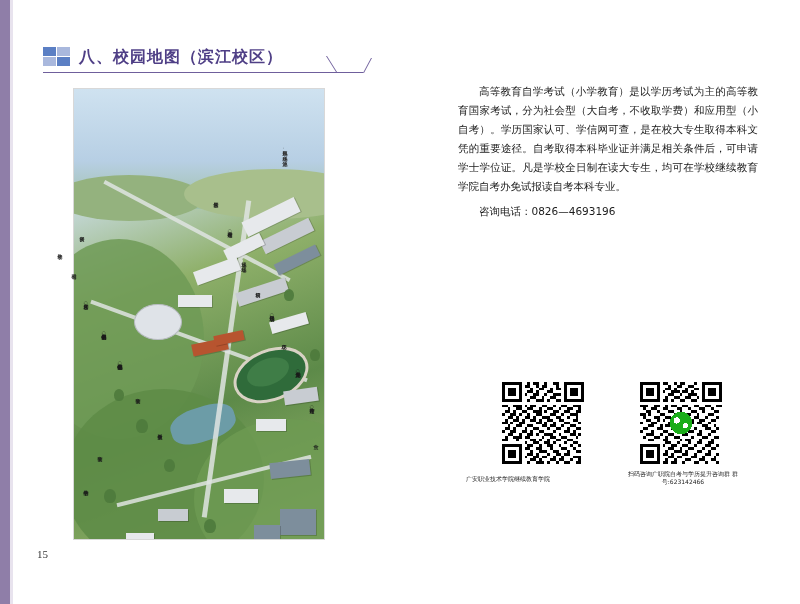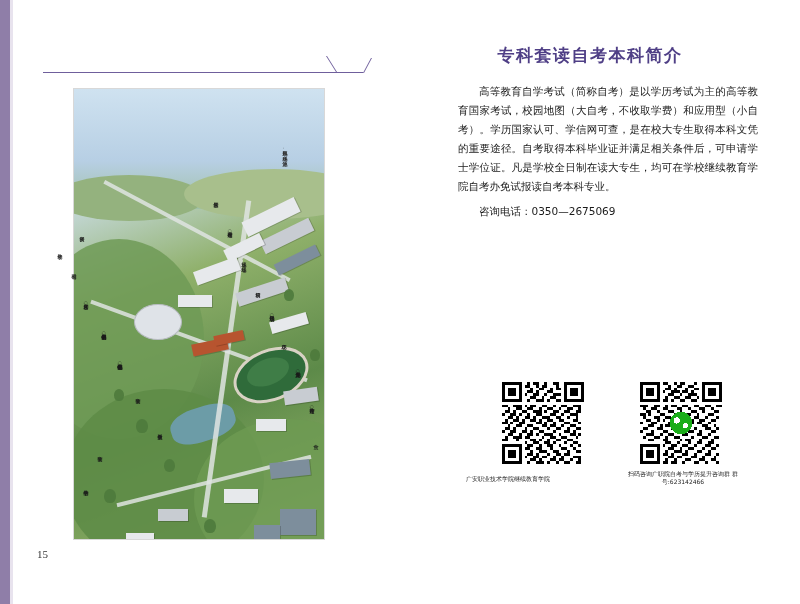--- a/index.html
+++ b/index.html
@@ -233,20 +233,29 @@
 </head>
 <body>
 
 <div class="page">
 
   <div class="spine"></div>
   <div class="spine-inner"></div>
 
   <div class="left-page">
 
+    <div class="section-head">
+      <div class="head-swatch">
+        <i class="sw1"></i>
+          <i class="sw2"></i>
+          <i class="sw3"></i>
+          <i class="sw4"></i>
+      </div>
+      <div class="head-title">八、校园地图（滨江校区）</div>
+    </div>
     <div class="head-rule"></div>
     <div class="head-corner"></div>
 
     <div class="map-frame">
       <div class="sky"></div>
 
       <div class="blob" style="left:-20px;top:86px;width:150px;height:46px;background:#94b27e;"></div>
       <div class="blob" style="left:110px;top:80px;width:180px;height:50px;background:#a8bf8c;"></div>
 
       <div class="blob" style="left:-40px;top:150px;width:170px;height:200px;background:#6f9a56;opacity:.85;"></div>
@@ -315,25 +324,24 @@
     <div class="callout" style="left:296px;top:404px;">体育馆（在建）</div>
     <div class="callout" style="left:300px;top:440px;">食堂</div>
     <div class="callout" style="left:84px;top:452px;">学生公寓</div>
     <div class="callout" style="left:70px;top:486px;">学生活动中心</div>
 
     <div class="page-num">15</div>
   </div>
 
   <div class="right-page">
 
-    <div class="article-title">专科套读自考本科简介</div>
 
     <div class="body-col">
-      <p>高等教育自学考试（简称自考）是以学历考试为主的高等教育国家考试，校园地图（大自考，不收取学费）和应用型（小自考）。学历国家认可、学信网可查，是在校大专生取得本科文凭的重要途径。自考取得本科毕业证并满足相关条件后，可申请学士学位证。凡是学校全日制在读大专生，均可在学校继续教育学院自考办免试报读自考本科专业。</p>
-      <p class="phone">咨询电话：0350—2675069</p>
+      <p>高等教育自学考试（小学教育）是以学历考试为主的高等教育国家考试，分为社会型（大自考，不收取学费）和应用型（小自考）。学历国家认可、学信网可查，是在校大专生取得本科文凭的重要途径。自考取得本科毕业证并满足相关条件后，可申请学士学位证。凡是学校全日制在读大专生，均可在学校继续教育学院自考办免试报读自考本科专业。</p>
+      <p class="phone">咨询电话：0826—4693196</p>
     </div>
 
     <div class="qr-row">
 
       <div class="qr qr-left">
         <svg width="82" height="82" viewBox="0 0 29 29" shape-rendering="crispEdges" aria-hidden="true">
           <rect width="29" height="29" fill="#ffffff"></rect>
           <g fill="#000000">
             <rect x="0" y="0" width="7" height="7"></rect>
               <rect x="1" y="1" width="5" height="5" fill="#fff"></rect>

